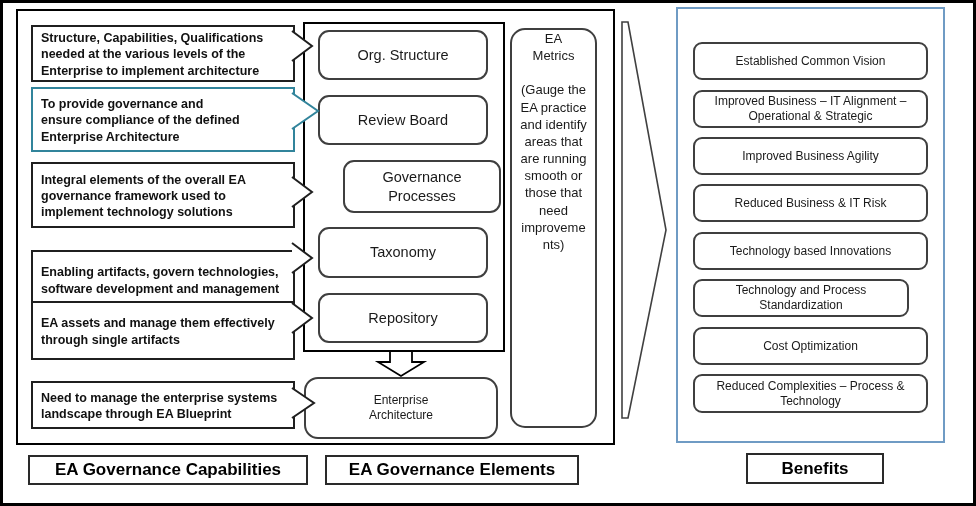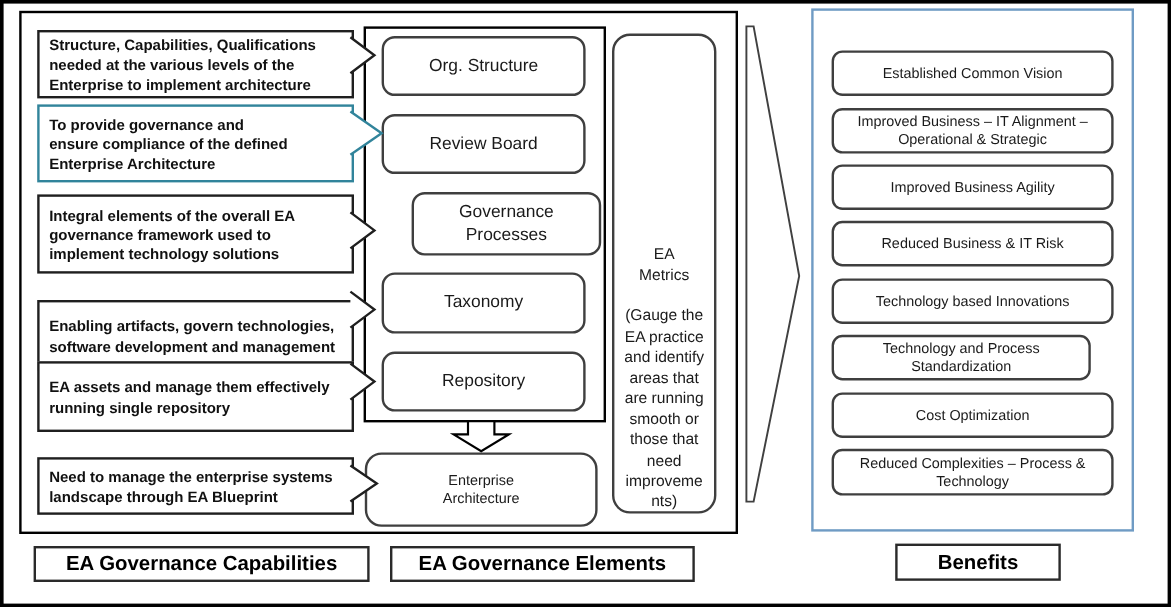--- a/index.html
+++ b/index.html
@@ -17,21 +17,21 @@
     padding:4px 6px 2px 8px;white-space:pre-line;
   }
   .callout.teal{border-color:#31849b;}
   .rbox{
     border:2px solid #3f3f3f;border-radius:11px;background:#fff;
     display:flex;align-items:center;justify-content:center;text-align:center;
     font-size:14.5px;line-height:1.25;color:#1a1a1a;white-space:pre-line;
   }
   .metrics{
     border:2px solid #3f3f3f;border-radius:15px;background:#fff;
-    display:flex;align-items:flex-end;justify-content:center;text-align:center;
+    display:flex;align-items:flex-start;justify-content:center;text-align:center;
     font-size:13px;line-height:1.32;color:#1a1a1a;
     white-space:pre-line;word-break:break-word;padding:0 8px;
   }
   .benefits-frame{border:2px solid #6f9bc4;background:#fff;}
   .bbox{
     border:2px solid #3f3f3f;border-radius:9px;background:#fff;
     display:flex;align-items:center;justify-content:center;text-align:center;
     font-size:12px;line-height:1.25;color:#1a1a1a;white-space:pre-line;
     padding:0 4px;
   }
@@ -64,21 +64,21 @@
     <span>To provide governance and
 ensure compliance of the defined
 Enterprise Architecture</span>
   </div>
   <div class="abs callout" style="left:31px;top:250px;width:264px;height:59px;">
     <span>Enabling artifacts,  govern technologies,
 software development and management</span>
   </div>
   <div class="abs callout" style="left:31px;top:301px;width:264px;height:59px;">
     <span>EA assets and manage them effectively
-running single repository</span>
+through single artifacts</span>
   </div>
   <div class="abs callout" style="left:31px;top:381px;width:264px;height:48px;">
     <span>Need to manage the enterprise systems
 landscape through EA Blueprint</span>
   </div>
 
   <div class="abs container" style="left:303px;top:22px;width:202px;height:330px;"></div>
 
   <div class="abs rbox" style="left:318px;top:30px;width:170px;height:50px;">
     <span>Org. Structure</span>

